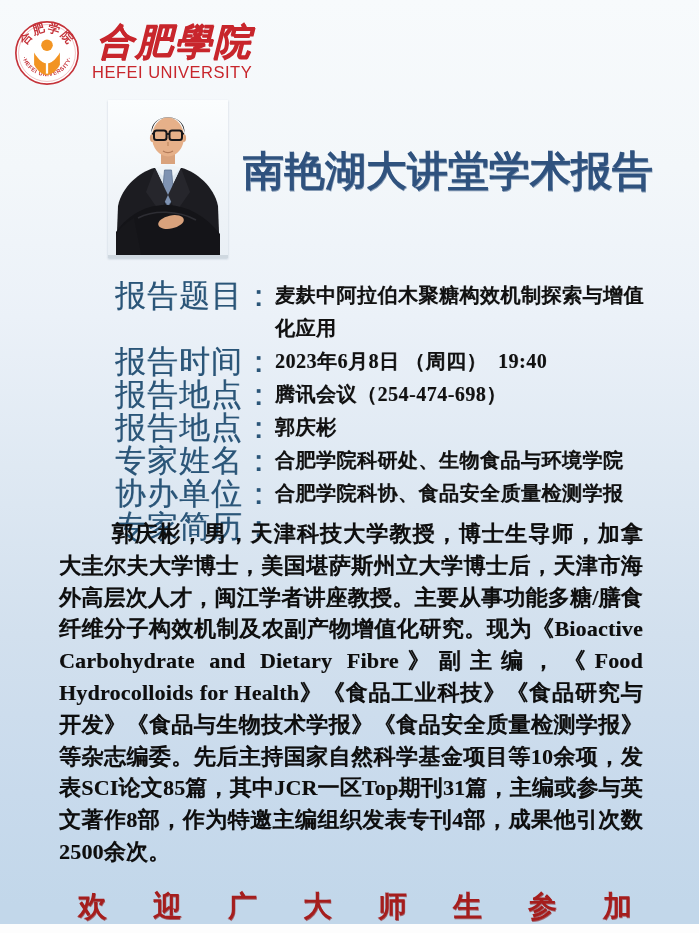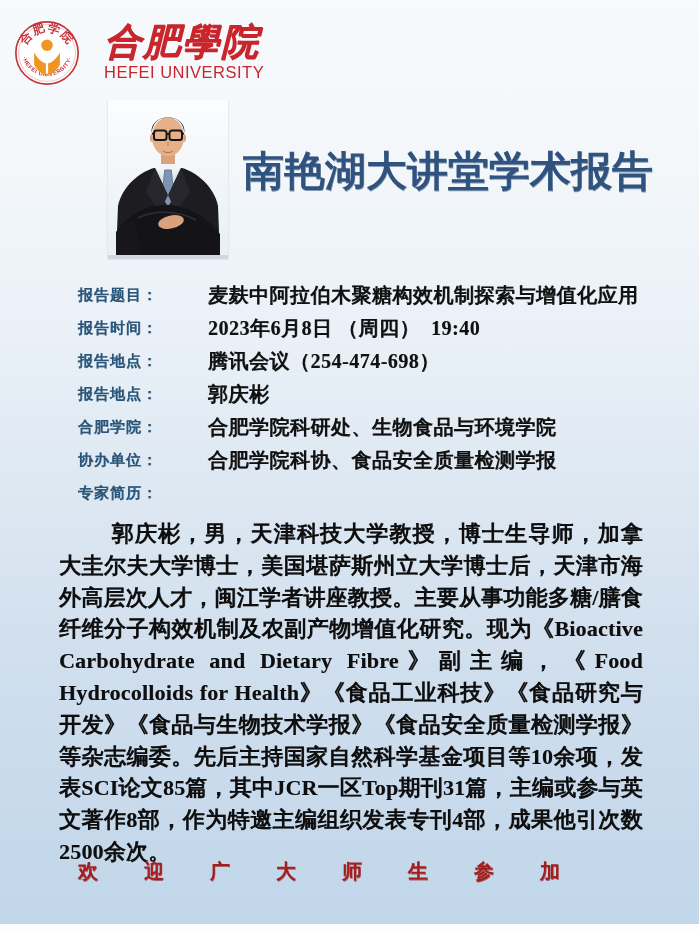--- a/index.html
+++ b/index.html
@@ -6,21 +6,21 @@
   body{width:699px;height:933px;overflow:hidden;font-family:"Liberation Serif",serif;}
   .poster{
     position:relative;width:699px;height:933px;
     background:linear-gradient(180deg,#f7fafc 0%,#f3f7fa 18%,#ebf1f8 34%,#dfe9f3 50%,#d2e0ee 68%,#c8daec 85%,#c2d7ea 97%,#c2d7ea 100%);
   }
   .bottom-strip{position:absolute;left:0;bottom:0;width:699px;height:9px;background:#fdfdfd;}
 
   
   .brand{position:absolute;left:14px;top:14px;display:flex;align-items:flex-start;}
   .seal{width:66px;height:66px;margin-top:6px;}
-  .brand-text{margin-left:24px;}
+  .brand-text{margin-left:12px;text-align:right;}
   .brand-cn{
     font-size:37px;line-height:40px;font-weight:bold;color:#c8262c;
     letter-spacing:2px;font-style:italic;
     font-family:"Liberation Serif",serif;
     text-shadow:0.5px 0.5px 0 #c8262c;
     margin-top:8px;
   }
   .brand-en{
     font-size:16.5px;font-weight:normal;color:#c8262c;letter-spacing:0.5px;
     font-family:"Liberation Sans",sans-serif;margin-top:1px;
@@ -35,43 +35,44 @@
     font-size:41px;font-weight:bold;color:#2f527e;letter-spacing:0px;
     font-family:"Liberation Serif",serif;
     text-shadow:0.6px 0.6px 0 rgba(47,82,126,0.55);
     white-space:nowrap;
   }
 
   
   .fields{position:absolute;left:78px;top:279px;width:575px;}
   .field-row{display:flex;align-items:flex-start;line-height:33px;}
   .field-label{
-    flex:0 0 130px;font-size:15px;font-weight:bold;color:#2a5578;
+    flex:0 0 130px;font-size:31px;font-weight:normal;color:#2a5578;
     letter-spacing:1px;white-space:nowrap;
     text-shadow:0.4px 0.4px 0 rgba(42,85,120,0.5);
+    margin-left:37px;
   }
   .field-value{
     font-size:20px;font-weight:bold;color:#111111;
     white-space:pre-wrap;width:445px;letter-spacing:0.5px;
     text-shadow:0.4px 0.4px 0 rgba(10,10,10,0.4);
   }
 
   
   .bio{
     position:absolute;left:59px;top:518px;width:584px;
     font-size:22px;line-height:31.8px;font-weight:bold;color:#0e0e0e;
     text-align:justify;text-indent:2.4em;letter-spacing:0.2px;
     text-shadow:0.4px 0.4px 0 rgba(10,10,10,0.4);
     font-family:"Liberation Serif",serif;
   }
 
   
   .footer-line{
-    position:absolute;left:78px;top:858px;
-    font-size:20px;font-weight:bold;color:#a51d1d;letter-spacing:46px;
+    position:absolute;left:78px;top:887px;
+    font-size:29px;font-weight:bold;color:#a51d1d;letter-spacing:46px;
     white-space:nowrap;
     text-shadow:0.6px 0.6px 0 rgba(140,20,20,0.6);
   }
 </style>
 </head>
 <body>
 
 <div class="poster">
 
   <div class="brand">
@@ -158,21 +159,21 @@
     </div>
     <div class="field-row">
       <span class="field-label">报告地点：</span>
       <span class="field-value">腾讯会议（254-474-698）</span>
     </div>
     <div class="field-row">
       <span class="field-label">报告地点：</span>
       <span class="field-value">郭庆彬</span>
     </div>
     <div class="field-row">
-      <span class="field-label">合肥学院：</span>
+      <span class="field-label">专家姓名：</span>
       <span class="field-value">合肥学院科研处、生物食品与环境学院</span>
     </div>
     <div class="field-row">
       <span class="field-label">协办单位：</span>
       <span class="field-value">合肥学院科协、食品安全质量检测学报</span>
     </div>
     <div class="field-row">
       <span class="field-label">专家简历：</span>
       <span class="field-value"></span>
     </div>

